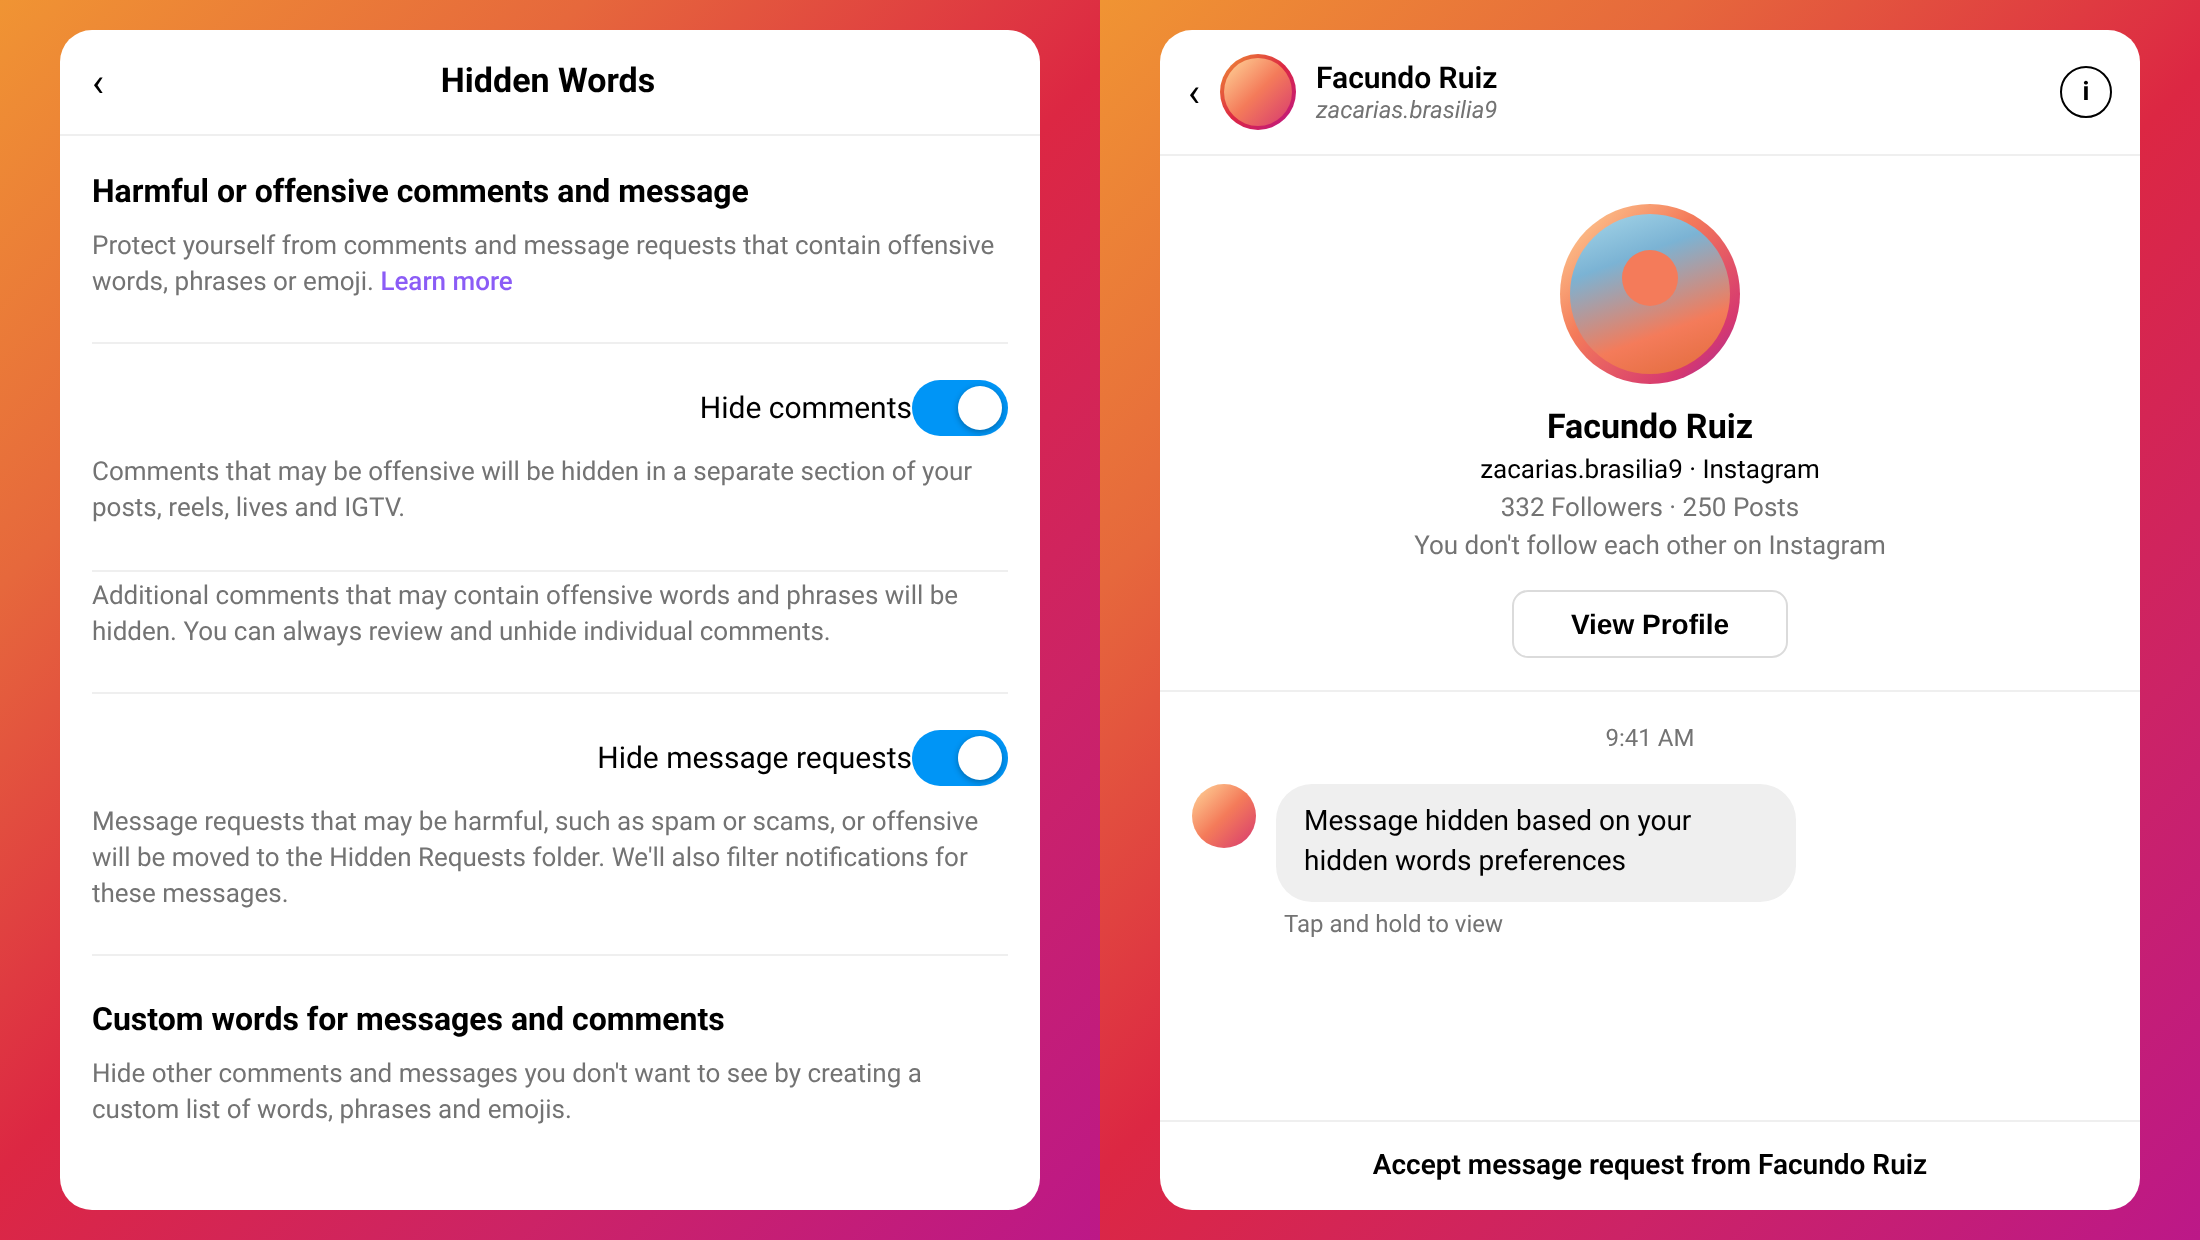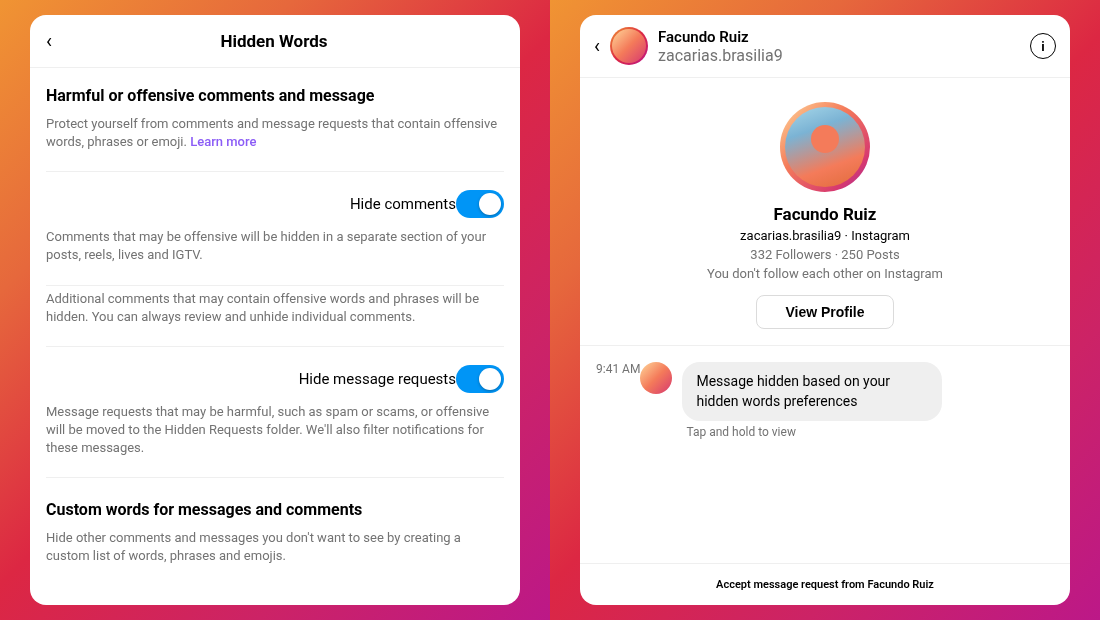--- a/index.html
+++ b/index.html
@@ -182,22 +182,23 @@
     }
 
     .header-username {
       font-size: 15px;
       font-weight: 600;
       color: #000;
       line-height: 1.2;
     }
 
     .header-handle {
-      font-size: 16px;
-      color: #737373;
+      font-size: 12px;
+      color: #737373;
+      font-style: italic;
     }
 
     .info-icon {
       width: 26px;
       height: 26px;
       border-radius: 50%;
       border: 1.5px solid #000;
       display: flex;
       align-items: center;
       justify-content: center;
@@ -292,21 +293,21 @@
       font-size: 14px;
       font-weight: 600;
       color: #000;
       cursor: pointer;
     }
 
     .message-area {
       flex: 1;
       padding: 16px;
       display: flex;
-      flex-direction: row;
+      flex-direction: column;
     }
 
     .timestamp-center {
       text-align: center;
       font-size: 12px;
       color: #737373;
       margin-bottom: 16px;
     }
 
     .message-row {
@@ -343,21 +344,21 @@
     .tap-hold-text {
       font-size: 12px;
       color: #737373;
       padding-left: 4px;
     }
 
     .accept-bar {
       padding: 14px 16px;
       border-top: 1px solid #efefef;
       text-align: center;
-      font-size: 11px;
+      font-size: 14px;
       font-weight: 600;
       color: #000;
     }
   </style>
 </head>
 <body>
 
 <div class="left-panel">
   <div class="left-phone">
 

